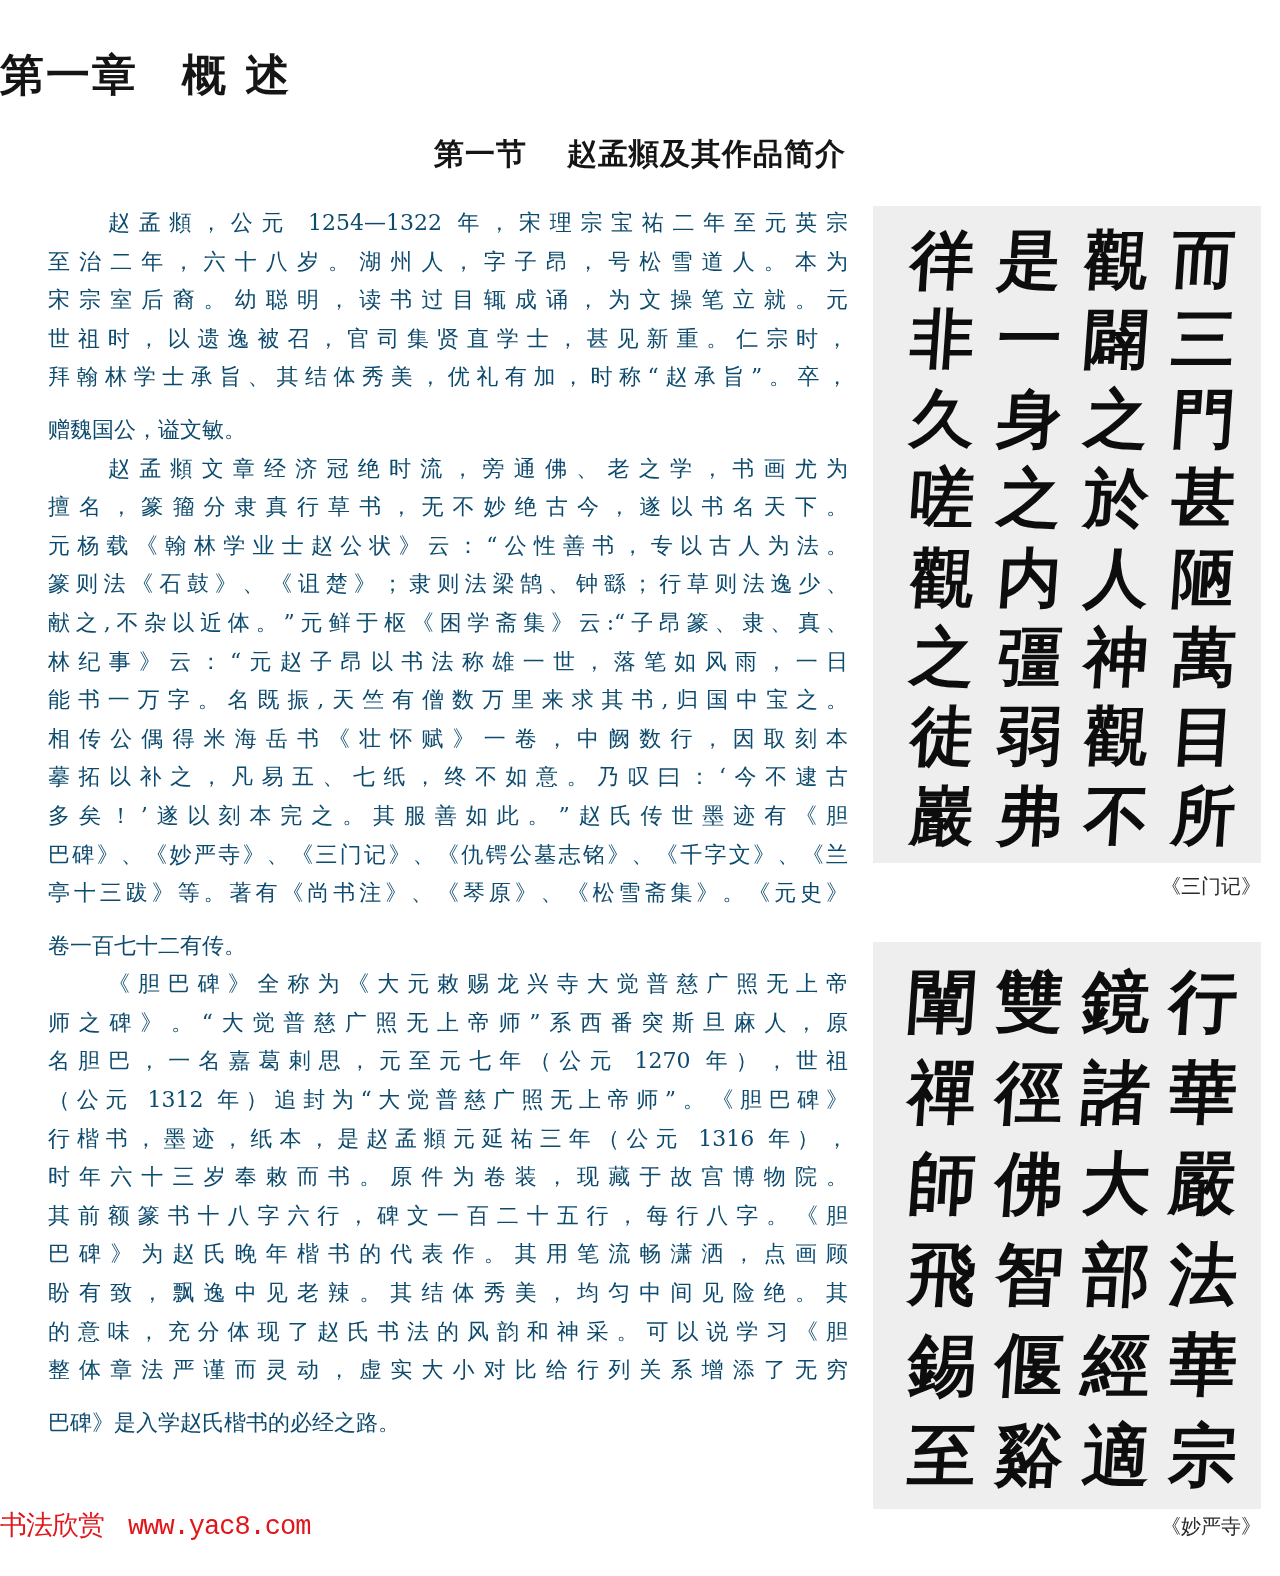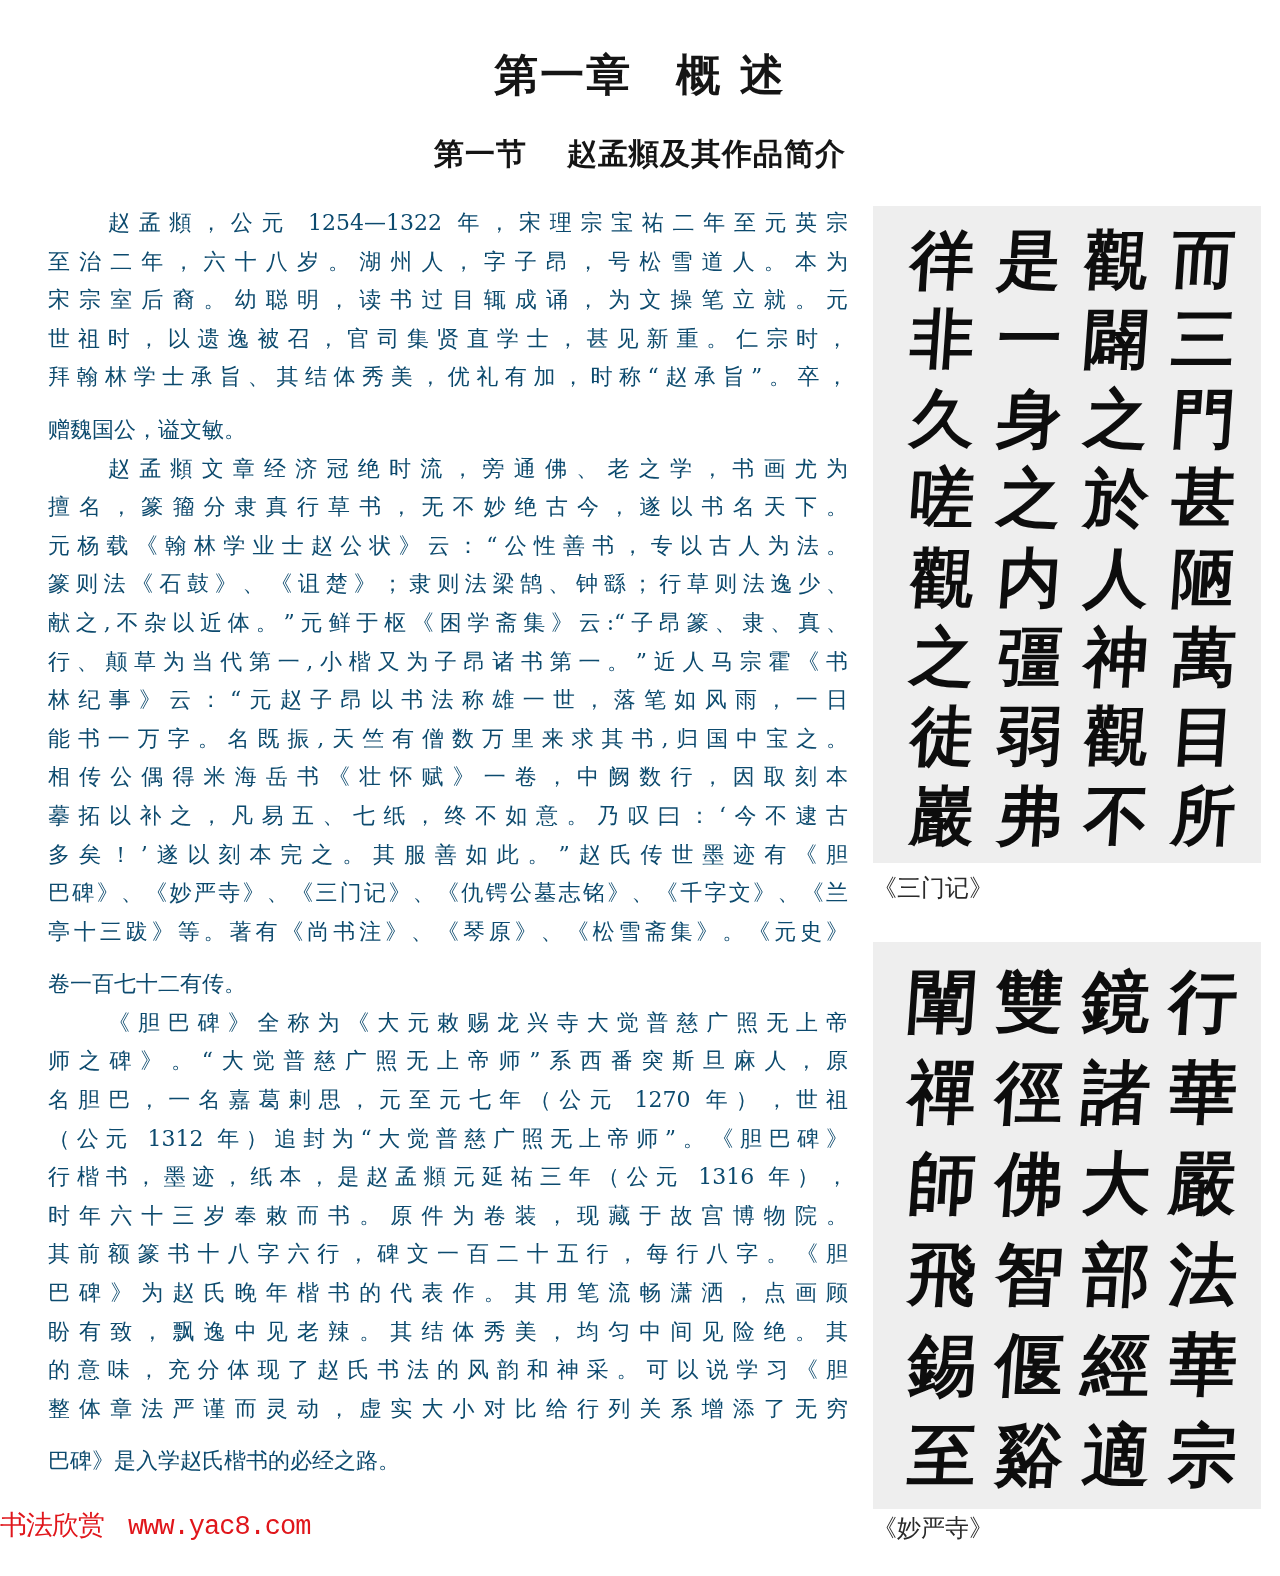--- a/index.html
+++ b/index.html
@@ -1,21 +1,21 @@
 <!DOCTYPE html>
 <html><head>
   <meta charset="utf-8">
   <style>
     * { margin: 0; padding: 0; box-sizing: border-box; }
     html, body { width: 1280px; height: 1576px; background: #ffffff; overflow: hidden; }
     body { position: relative; color: #1a1a1a; font-family: "DejaVu Serif", "Liberation Serif", serif; }
 
     .chapter-title {
       position: absolute; left: 0; width: 1280px; top: 48px;
-      text-align: center; font-family: "DejaVu Sans", "Liberation Sans", sans-serif;
+      text-align: left; font-family: "DejaVu Sans", "Liberation Sans", sans-serif;
       font-weight: bold; font-size: 44px; line-height: 54px; letter-spacing: 2px;
       color: #151515;
     }
     .chapter-title .gap { display: inline-block; width: 44px; }
 
     .section-title {
       position: absolute; left: 0; width: 1280px; top: 128px;
       text-align: center; font-family: Liberation Sans, sans-serif;
       font-weight: bold; font-size: 30px; line-height: 52px; letter-spacing: 1px;
       color: #151515;
@@ -47,23 +47,23 @@
       display: flex; align-items: center; justify-content: center;
       font-family: "DejaVu Serif", "Liberation Serif", serif;
       font-weight: bold; font-size: 64px; line-height: 1; color: #0d0d0d;
       transform: skewX(-4deg);
     }
     .plate-1 .plate-grid { grid-template-rows: repeat(8, 1fr); }
     .plate-2 .plate-grid { grid-template-rows: repeat(6, 1fr); }
     .plate-2 .glyph { font-size: 68px; }
 
     .caption {
-      position: absolute; left: 873px; width: 388px; text-align: left;
-      font-family: Liberation Sans, sans-serif;
-      font-size: 24px; line-height: 26px; color: #2a2a2a;
+      position: absolute; left: 873px; width: 388px; text-align: right;
+      font-family: Liberation Mono, monospace;
+      font-size: 20px; line-height: 26px; color: #2a2a2a;
     }
     .caption-1 { top: 875px; }
     .caption-2 { top: 1515px; }
 
     .watermark {
       position: absolute; left: 0px; top: 1508px; white-space: nowrap;
       font-family: "DejaVu Serif", "Liberation Serif", serif;
       font-size: 27px; line-height: 34px; color: #e0161b; letter-spacing: -1px;
     }
     .watermark .url { margin-left: 24px; font-family: "Liberation Mono", "DejaVu Sans Mono", monospace; font-size: 27px; }
@@ -84,21 +84,20 @@
   <span class="line">至治二年，六十八岁。湖州人，字子昂，号松雪道人。本为</span>
   <span class="line">宋宗室后裔。幼聪明，读书过目辄成诵，为文操笔立就。元</span>
   <span class="line">世祖时，以遗逸被召，官司集贤直学士，甚见新重。仁宗时，</span>
   <span class="line">拜翰林学士承旨、其结体秀美，优礼有加，时称“赵承旨”。卒，</span>
   <span class="line last">赠魏国公，谥文敏。</span>
   <span class="line indent">赵孟頫文章经济冠绝时流，旁通佛、老之学，书画尤为</span>
   <span class="line">擅名，篆籀分隶真行草书，无不妙绝古今，遂以书名天下。</span>
   <span class="line">元杨载《翰林学业士赵公状》云：“公性善书，专以古人为法。</span>
   <span class="line">篆则法《石鼓》、《诅楚》；隶则法梁鹄、钟繇；行草则法逸少、</span>
   <span class="line">献之,不杂以近体。”元鲜于枢《困学斋集》云:“子昂篆、隶、真、</span>
-  <span class="line">行、颠草为当代第一,小楷又为子昂诸书第一。”近人马宗霍《书</span>
   <span class="line">林纪事》云：“元赵子昂以书法称雄一世，落笔如风雨，一日</span>
   <span class="line">能书一万字。名既振,天竺有僧数万里来求其书,归国中宝之。</span>
   <span class="line">相传公偶得米海岳书《壮怀赋》一卷，中阙数行，因取刻本</span>
   <span class="line">摹拓以补之，凡易五、七纸，终不如意。乃叹曰：‘今不逮古</span>
   <span class="line">多矣！’遂以刻本完之。其服善如此。”赵氏传世墨迹有《胆</span>
   <span class="line">巴碑》、《妙严寺》、《三门记》、《仇锷公墓志铭》、《千字文》、《兰</span>
   <span class="line">亭十三跋》等。著有《尚书注》、《琴原》、《松雪斋集》。《元史》</span>
   <span class="line last">卷一百七十二有传。</span>
   <span class="line indent">《胆巴碑》全称为《大元敕赐龙兴寺大觉普慈广照无上帝</span>
   <span class="line">师之碑》。“大觉普慈广照无上帝师”系西番突斯旦麻人，原</span>

